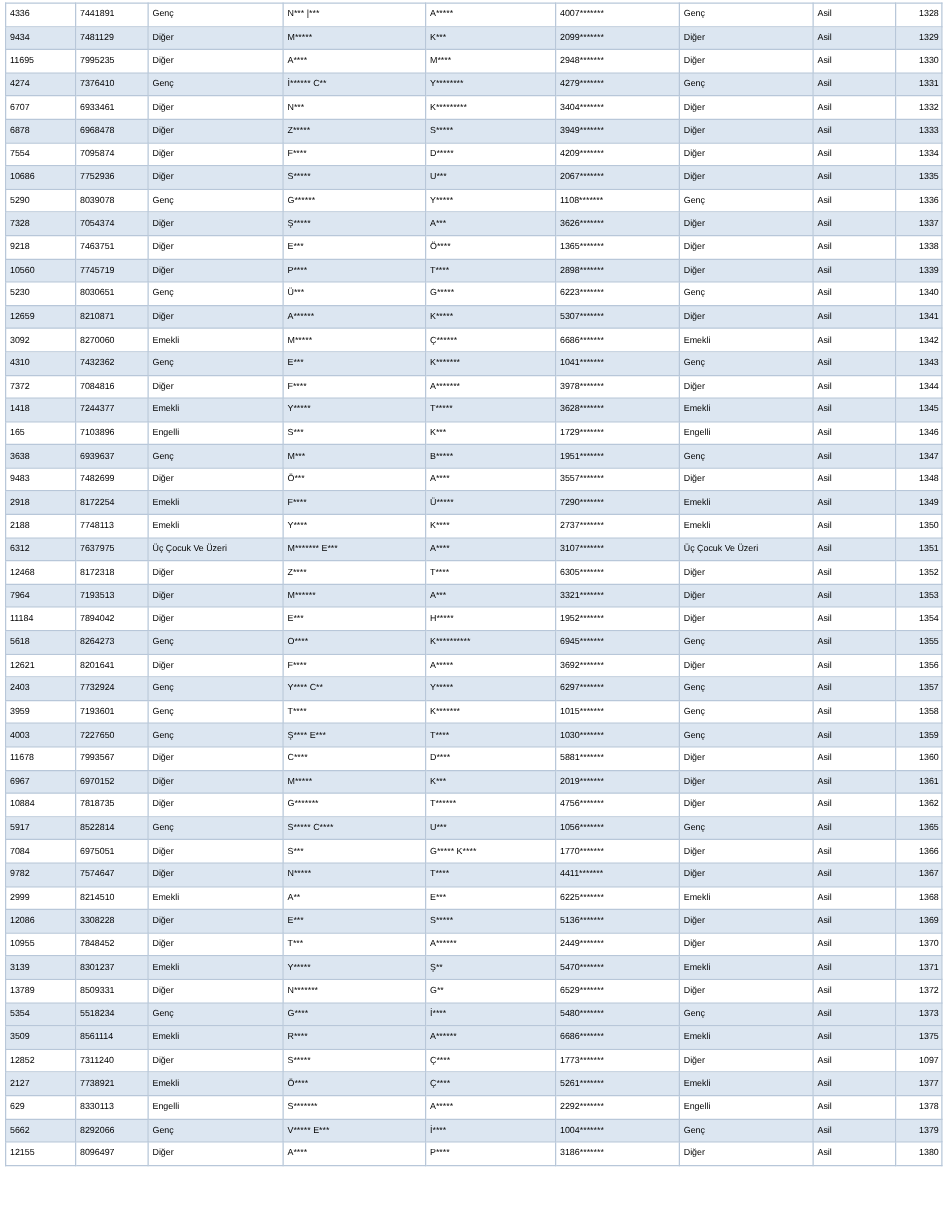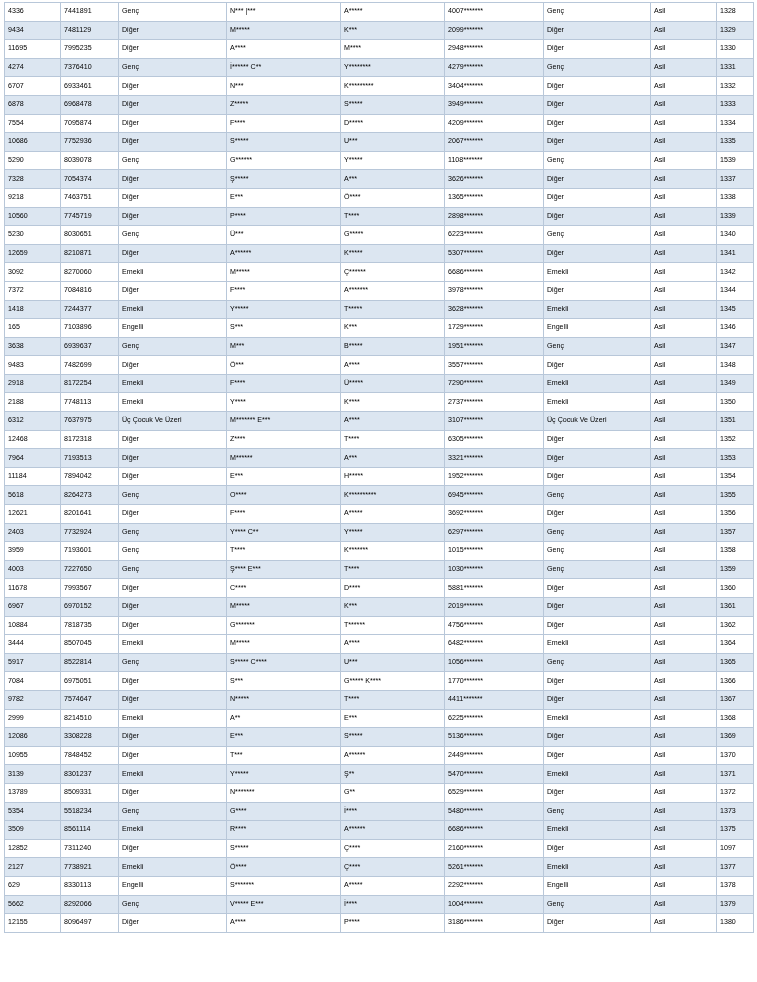--- a/index.html
+++ b/index.html
@@ -42,21 +42,21 @@
   col.c1 { width: 58px; }
   col.c2 { width: 108px; }
   col.c3 { width: 114px; }
   col.c4 { width: 104px; }
   col.c5 { width: 99px; }
   col.c6 { width: 107px; }
   col.c7 { width: 66px; }
   col.c8 { width: 37px; }
 
   td.col-idx { text-align: left; }
-  td.col-last { text-align: left; }
+  td.col-last { text-align: right; }
 </style>
 </head>
 <body>
 
 <div class="sheet">
   <table class="data-table">
     <colgroup>
       <col class="c0">
         <col class="c1">
         <col class="c2">
@@ -158,21 +158,21 @@
         </tr>
         <tr class="row-odd">
           <td class="col-idx">5290</td>
           <td>8039078</td>
           <td>Genç</td>
           <td>G******</td>
           <td>Y*****</td>
           <td>1108*******</td>
           <td>Genç</td>
           <td>Asil</td>
-          <td class="col-last">1539</td>
+          <td class="col-last">1336</td>
         </tr>
         <tr class="row-even">
           <td class="col-idx">7328</td>
           <td>7054374</td>
           <td>Diğer</td>
           <td>Ş*****</td>
           <td>A***</td>
           <td>3626*******</td>
           <td>Diğer</td>
           <td>Asil</td>
@@ -225,20 +225,31 @@
         <tr class="row-odd">
           <td class="col-idx">3092</td>
           <td>8270060</td>
           <td>Emekli</td>
           <td>M*****</td>
           <td>Ç******</td>
           <td>6686*******</td>
           <td>Emekli</td>
           <td>Asil</td>
           <td class="col-last">1342</td>
+        </tr>
+        <tr class="row-even">
+          <td class="col-idx">4310</td>
+          <td>7432362</td>
+          <td>Genç</td>
+          <td>E***</td>
+          <td>K*******</td>
+          <td>1041*******</td>
+          <td>Genç</td>
+          <td>Asil</td>
+          <td class="col-last">1343</td>
         </tr>
         <tr class="row-odd">
           <td class="col-idx">7372</td>
           <td>7084816</td>
           <td>Diğer</td>
           <td>F****</td>
           <td>A*******</td>
           <td>3978*******</td>
           <td>Diğer</td>
           <td>Asil</td>
@@ -435,31 +446,20 @@
           <td class="col-idx">10884</td>
           <td>7818735</td>
           <td>Diğer</td>
           <td>G*******</td>
           <td>T******</td>
           <td>4756*******</td>
           <td>Diğer</td>
           <td>Asil</td>
           <td class="col-last">1362</td>
         </tr>
-        <tr class="row-odd">
-          <td class="col-idx">3444</td>
-          <td>8507045</td>
-          <td>Emekli</td>
-          <td>M*****</td>
-          <td>A****</td>
-          <td>6482*******</td>
-          <td>Emekli</td>
-          <td>Asil</td>
-          <td class="col-last">1364</td>
-        </tr>
         <tr class="row-even">
           <td class="col-idx">5917</td>
           <td>8522814</td>
           <td>Genç</td>
           <td>S***** C****</td>
           <td>U***</td>
           <td>1056*******</td>
           <td>Genç</td>
           <td>Asil</td>
           <td class="col-last">1365</td>
@@ -562,21 +562,21 @@
           <td>Emekli</td>
           <td>Asil</td>
           <td class="col-last">1375</td>
         </tr>
         <tr class="row-odd">
           <td class="col-idx">12852</td>
           <td>7311240</td>
           <td>Diğer</td>
           <td>S*****</td>
           <td>Ç****</td>
-          <td>2160*******</td>
+          <td>1773*******</td>
           <td>Diğer</td>
           <td>Asil</td>
           <td class="col-last">1097</td>
         </tr>
         <tr class="row-even">
           <td class="col-idx">2127</td>
           <td>7738921</td>
           <td>Emekli</td>
           <td>Ö****</td>
           <td>Ç****</td>

